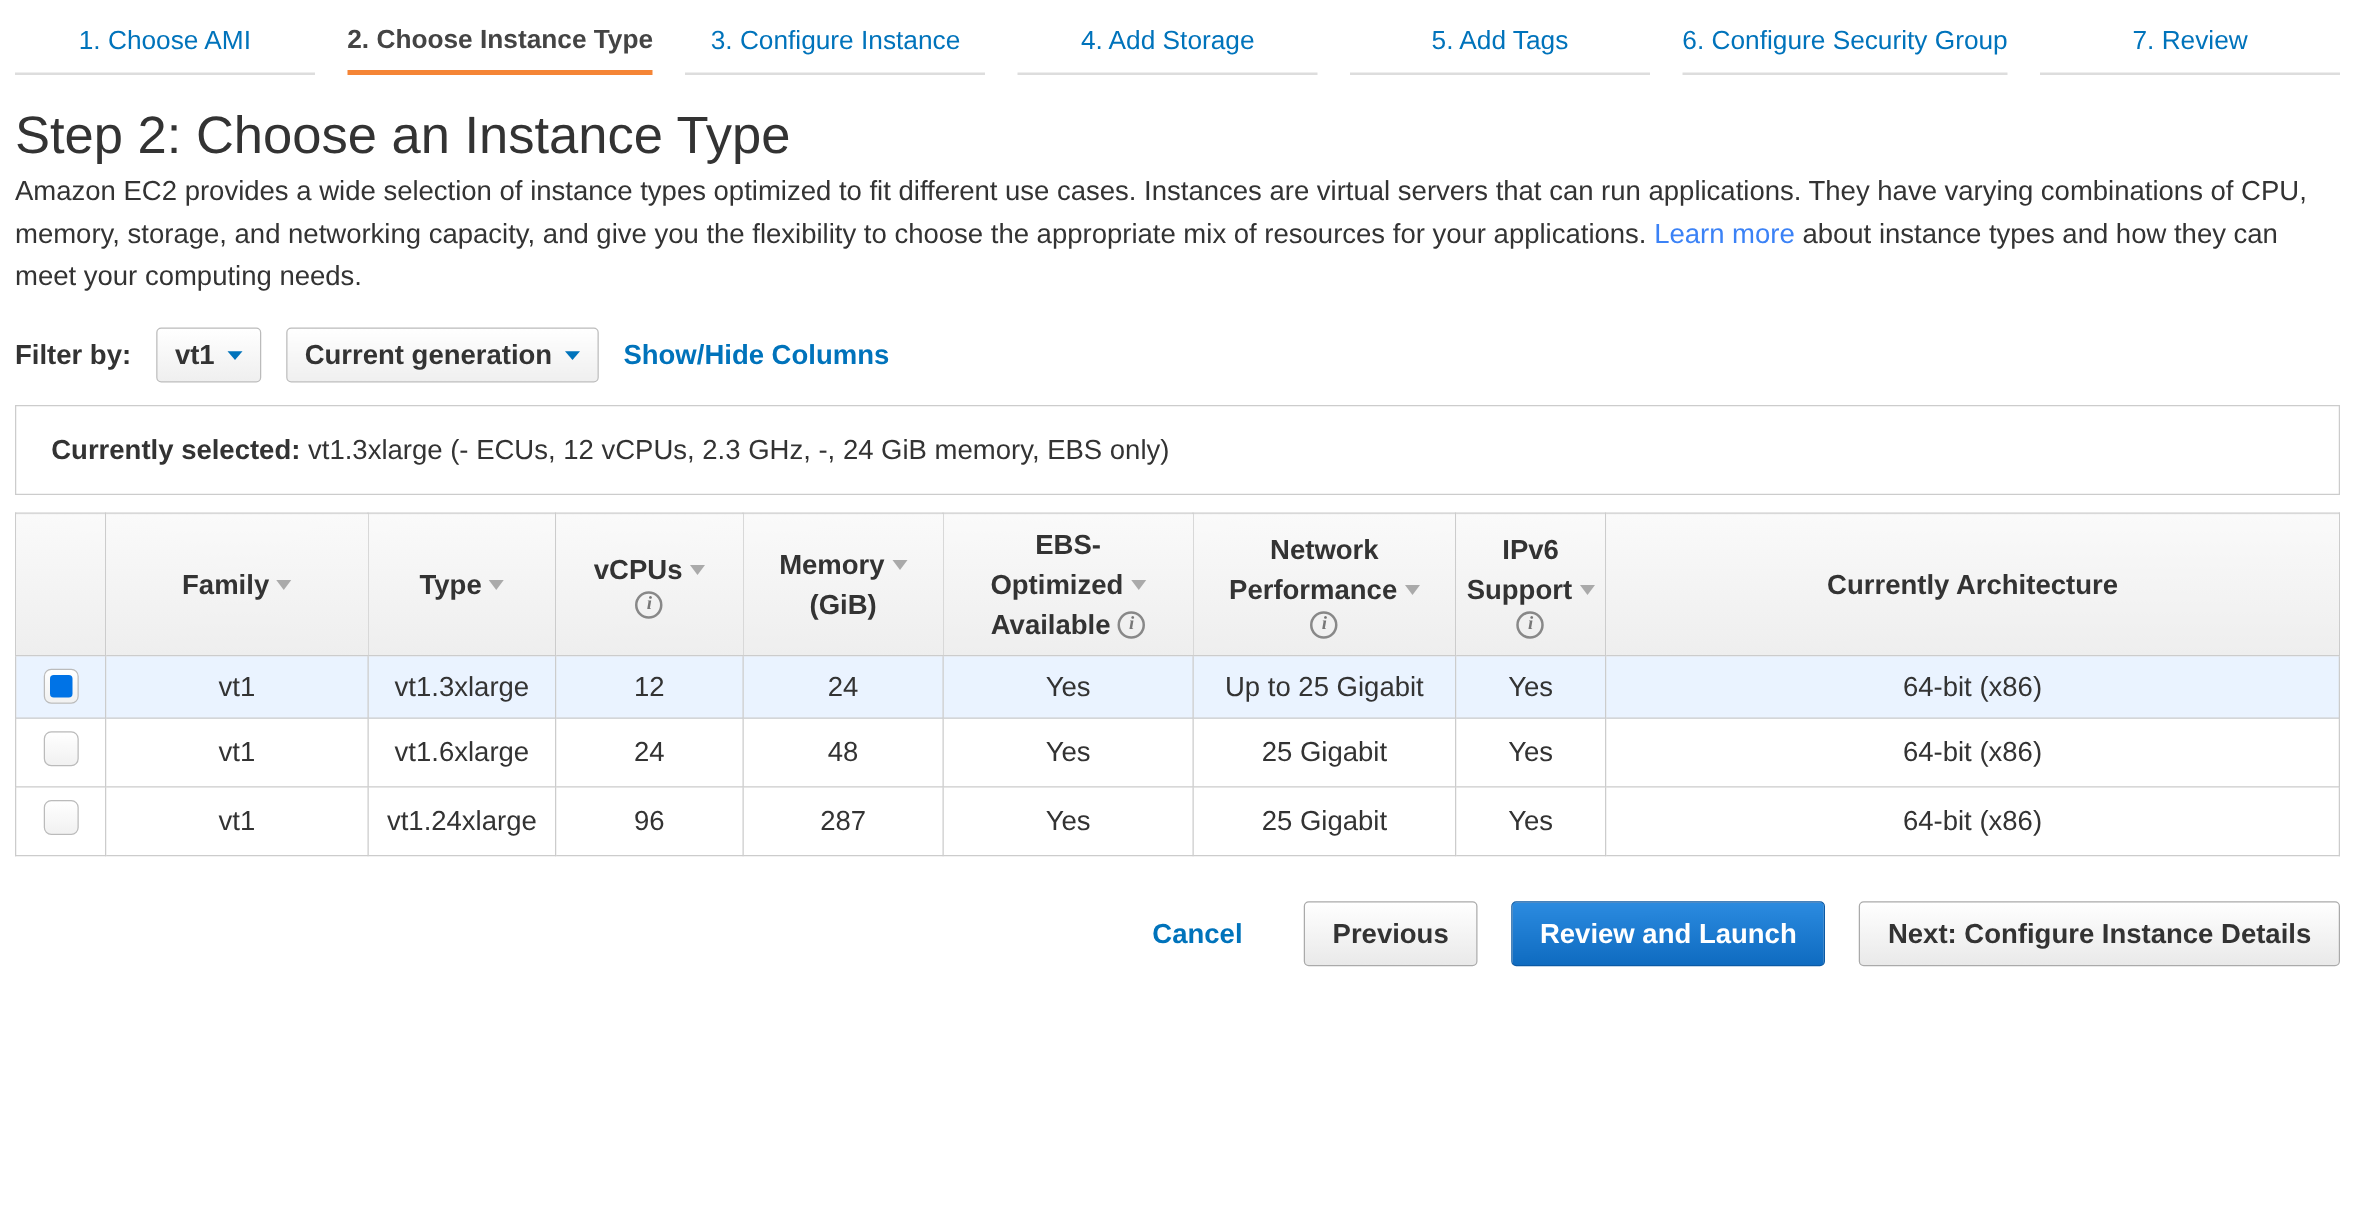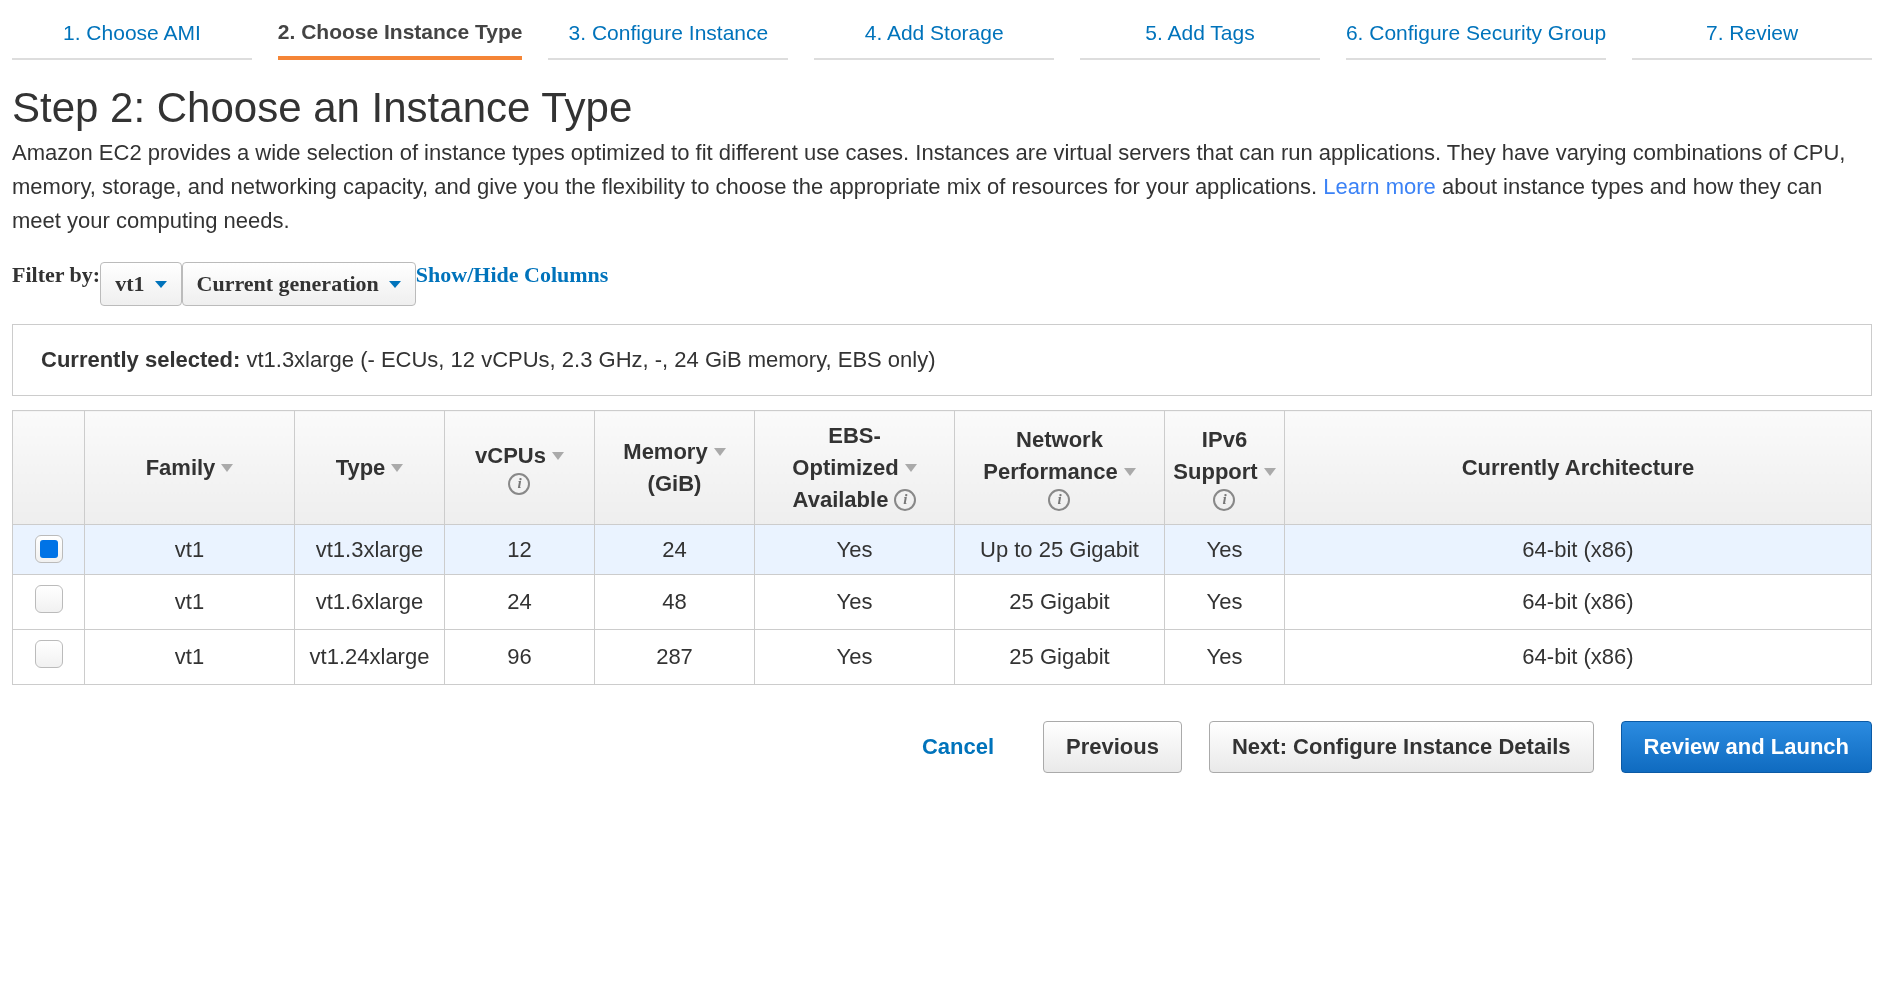--- a/index.html
+++ b/index.html
@@ -49,23 +49,23 @@
     font-size: 22px;
     line-height: 1.55;
     margin: 0 0 24px 0;
     color: #333;
   }
   p.desc a { color: #3b82f6; text-decoration: none; }
 
   
   .filter-bar {
     display: flex;
-    align-items: flex-start;
+    align-items: center;
+    gap: 20px;
     margin-bottom: 18px;
-    font-family: Liberation Serif, serif;
   }
   .filter-label { font-weight: 700; font-size: 22px; }
   .dropdown {
     display: inline-flex;
     align-items: center;
     gap: 10px;
     background: linear-gradient(#fff,#efefef);
     border: 1px solid #bbb;
     border-radius: 4px;
     padding: 8px 14px;
@@ -363,17 +363,17 @@
           <td>25 Gigabit</td>
           <td>Yes</td>
           <td>64-bit (x86)</td>
         </tr>
       </tbody>
   </table>
 
   <div class="footer">
     <span class="btn link">Cancel</span>
     <span class="btn">Previous</span>
+    <span class="btn primary">Review and Launch</span>
     <span class="btn">Next: Configure Instance Details</span>
-    <span class="btn primary">Review and Launch</span>
   </div>
 
 </div>
 
 </body></html>

